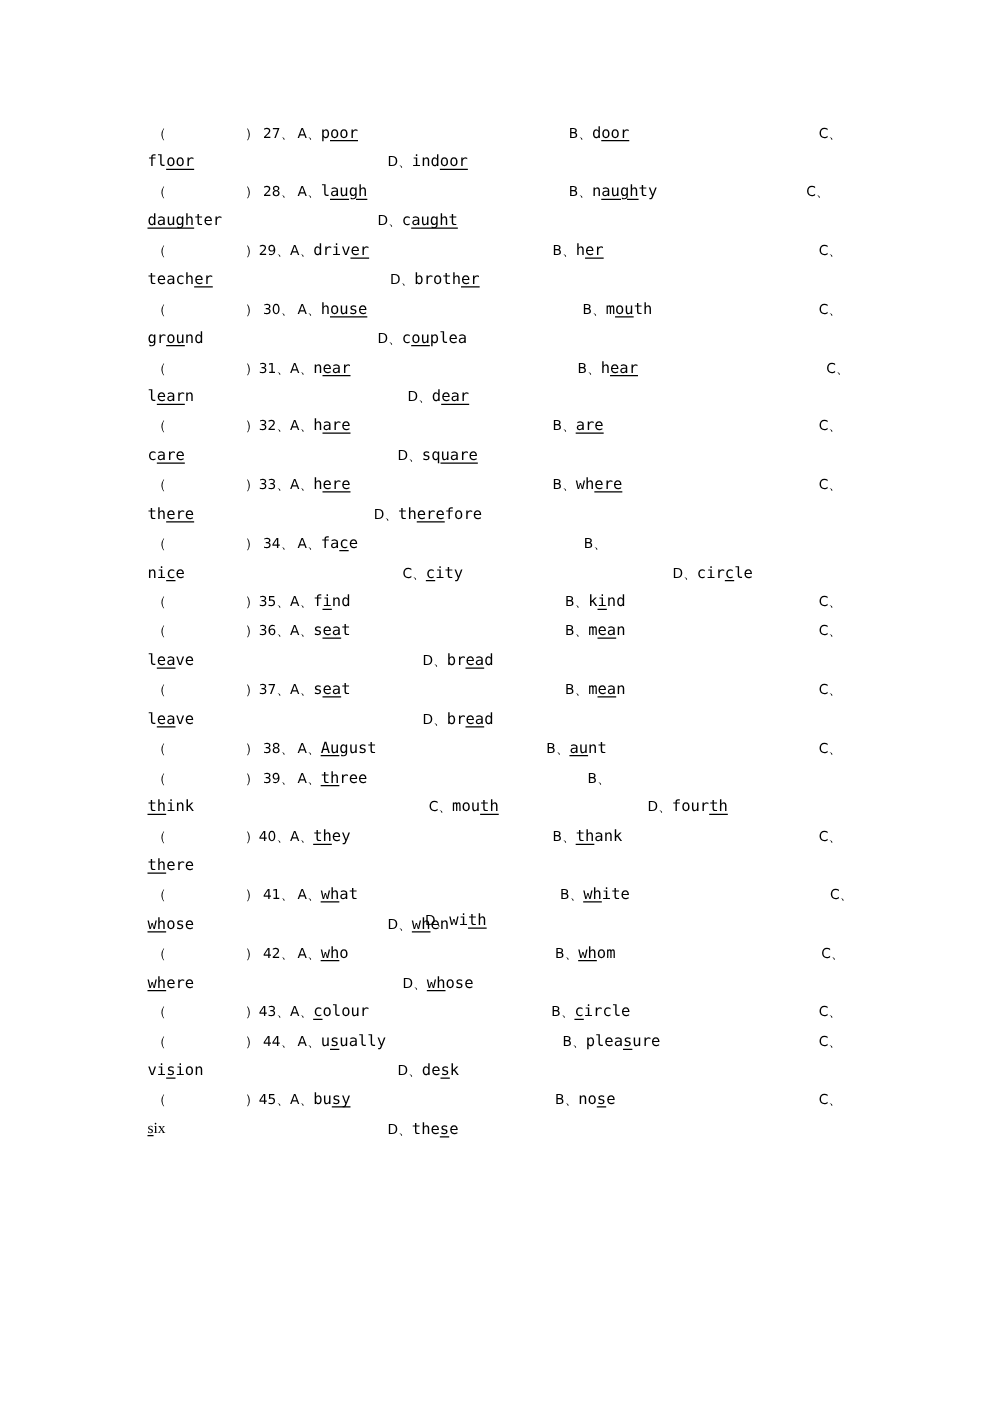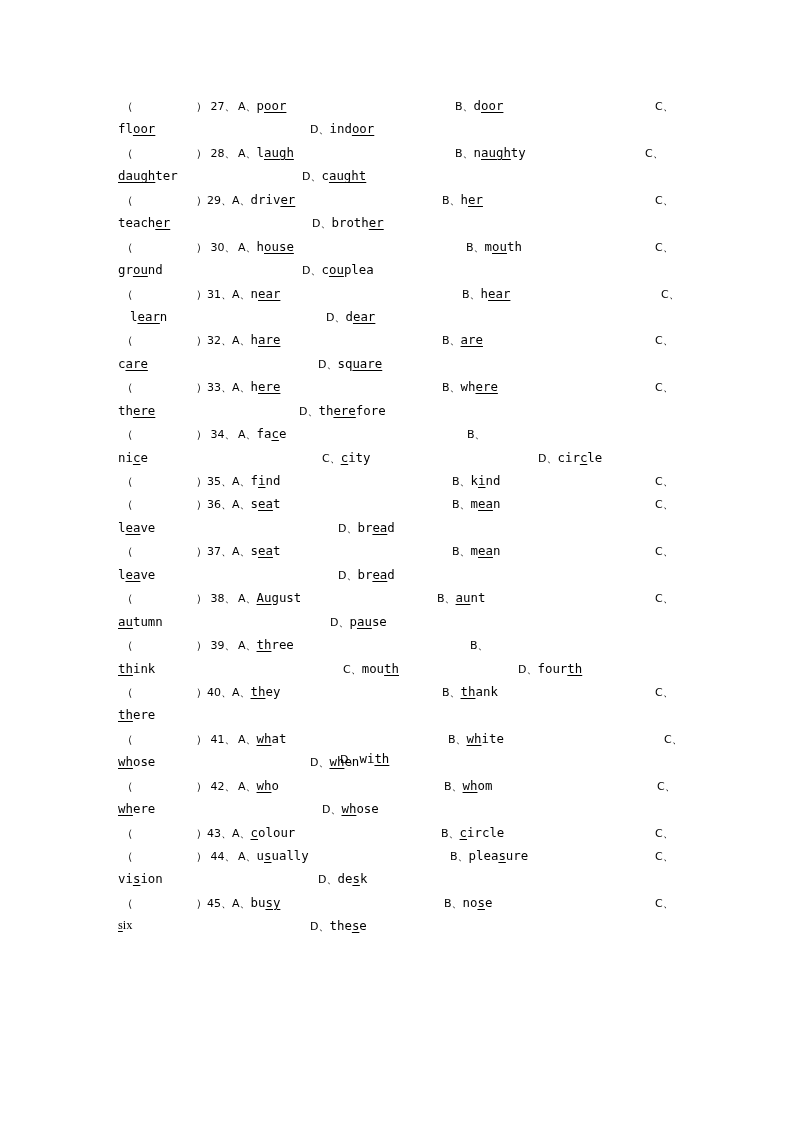--- a/index.html
+++ b/index.html
@@ -74,21 +74,21 @@
       <div class="q-item">
         <div class="q-line"><span class="seg" style="left: 122px;"><span class="cjk">（</span></span><span class="seg" style="left: 196px;"><span class="cjk">）29、</span></span><span class="seg" style="left: 232px;"><span class="cjk">A、</span><span><span>driv</span><span class="u">er</span></span></span><span class="seg" style="left: 442px;"><span class="cjk">B、</span><span><span>h</span><span class="u">er</span></span></span><span class="seg" style="left: 655px;"><span class="cjk">C、</span></span></div>
         <div class="q-line"><span class="seg" style="left: 118px;"><span>teach</span><span class="u">er</span></span><span class="seg" style="left: 312px;"><span class="cjk">D、</span><span><span>broth</span><span class="u">er</span></span></span></div>
       </div>
       <div class="q-item">
         <div class="q-line"><span class="seg" style="left: 122px;"><span class="cjk">（</span></span><span class="seg" style="left: 196px;"><span class="cjk">） 30、</span></span><span class="seg" style="left: 238px;"><span class="cjk">A、</span><span><span>h</span><span class="u">ouse</span></span></span><span class="seg" style="left: 466px;"><span class="cjk">B、</span><span><span>m</span><span class="u">ou</span><span>th</span></span></span><span class="seg" style="left: 655px;"><span class="cjk">C、</span></span></div>
         <div class="q-line"><span class="seg" style="left: 118px;"><span>gr</span><span class="u">ou</span><span>nd</span></span><span class="seg" style="left: 302px;"><span class="cjk">D、</span><span><span>c</span><span class="u">ou</span><span>plea</span></span></span></div>
       </div>
       <div class="q-item">
         <div class="q-line"><span class="seg" style="left: 122px;"><span class="cjk">（</span></span><span class="seg" style="left: 196px;"><span class="cjk">）31、</span></span><span class="seg" style="left: 232px;"><span class="cjk">A、</span><span><span>n</span><span class="u">ear</span></span></span><span class="seg" style="left: 462px;"><span class="cjk">B、</span><span><span>h</span><span class="u">ear</span></span></span><span class="seg" style="left: 661px;"><span class="cjk">C、</span></span></div>
-        <div class="q-line"><span class="seg" style="left: 118px; margin-left: 12px;"><span>l</span><span class="u">ear</span><span>n</span></span><span class="seg" style="left: 326px;"><span class="cjk">D、</span><span><span>d</span><span class="u">ear</span></span></span></div>
+        <div class="q-line"><span class="seg" style="left: 118px;"><span>l</span><span class="u">ear</span><span>n</span></span><span class="seg" style="left: 326px;"><span class="cjk">D、</span><span><span>d</span><span class="u">ear</span></span></span></div>
       </div>
       <div class="q-item">
         <div class="q-line"><span class="seg" style="left: 122px;"><span class="cjk">（</span></span><span class="seg" style="left: 196px;"><span class="cjk">）32、</span></span><span class="seg" style="left: 232px;"><span class="cjk">A、</span><span><span>h</span><span class="u">are</span></span></span><span class="seg" style="left: 442px;"><span class="cjk">B、</span><span><span class="u">are</span></span></span><span class="seg" style="left: 655px;"><span class="cjk">C、</span></span></div>
         <div class="q-line"><span class="seg" style="left: 118px;"><span>c</span><span class="u">are</span></span><span class="seg" style="left: 318px;"><span class="cjk">D、</span><span><span>sq</span><span class="u">uare</span></span></span></div>
       </div>
       <div class="q-item">
         <div class="q-line"><span class="seg" style="left: 122px;"><span class="cjk">（</span></span><span class="seg" style="left: 196px;"><span class="cjk">）33、</span></span><span class="seg" style="left: 232px;"><span class="cjk">A、</span><span><span>h</span><span class="u">ere</span></span></span><span class="seg" style="left: 442px;"><span class="cjk">B、</span><span><span>wh</span><span class="u">ere</span></span></span><span class="seg" style="left: 655px;"><span class="cjk">C、</span></span></div>
         <div class="q-line"><span class="seg" style="left: 118px;"><span>th</span><span class="u">ere</span></span><span class="seg" style="left: 299px;"><span class="cjk">D、</span><span><span>th</span><span class="u">ere</span><span>fore</span></span></span></div>
       </div>
       <div class="q-item">
@@ -101,21 +101,20 @@
       <div class="q-item">
         <div class="q-line"><span class="seg" style="left: 122px;"><span class="cjk">（</span></span><span class="seg" style="left: 196px;"><span class="cjk">）36、</span></span><span class="seg" style="left: 232px;"><span class="cjk">A、</span><span><span>s</span><span class="u">ea</span><span>t</span></span></span><span class="seg" style="left: 452px;"><span class="cjk">B、</span><span><span>m</span><span class="u">ea</span><span>n</span></span></span><span class="seg" style="left: 655px;"><span class="cjk">C、</span></span></div>
         <div class="q-line"><span class="seg" style="left: 118px;"><span>l</span><span class="u">ea</span><span>ve</span></span><span class="seg" style="left: 338px;"><span class="cjk">D、</span><span><span>br</span><span class="u">ea</span><span>d</span></span></span></div>
       </div>
       <div class="q-item">
         <div class="q-line"><span class="seg" style="left: 122px;"><span class="cjk">（</span></span><span class="seg" style="left: 196px;"><span class="cjk">）37、</span></span><span class="seg" style="left: 232px;"><span class="cjk">A、</span><span><span>s</span><span class="u">ea</span><span>t</span></span></span><span class="seg" style="left: 452px;"><span class="cjk">B、</span><span><span>m</span><span class="u">ea</span><span>n</span></span></span><span class="seg" style="left: 655px;"><span class="cjk">C、</span></span></div>
         <div class="q-line"><span class="seg" style="left: 118px;"><span>l</span><span class="u">ea</span><span>ve</span></span><span class="seg" style="left: 338px;"><span class="cjk">D、</span><span><span>br</span><span class="u">ea</span><span>d</span></span></span></div>
       </div>
       <div class="q-item">
         <div class="q-line"><span class="seg" style="left: 122px;"><span class="cjk">（</span></span><span class="seg" style="left: 196px;"><span class="cjk">） 38、</span></span><span class="seg" style="left: 238px;"><span class="cjk">A、</span><span><span class="u">Au</span><span>gust</span></span></span><span class="seg" style="left: 437px;"><span class="cjk">B、</span><span><span class="u">au</span><span>nt</span></span></span><span class="seg" style="left: 655px;"><span class="cjk">C、</span></span></div>
-        <div class="q-line"><span class="seg" style="left: 118px;"><span class="u">au</span><span>tumn</span></span><span class="seg" style="left: 330px;"><span class="cjk">D、</span><span><span>p</span><span class="u">au</span><span>se</span></span></span></div>
       </div>
       <div class="q-item">
         <div class="q-line"><span class="seg" style="left: 122px;"><span class="cjk">（</span></span><span class="seg" style="left: 196px;"><span class="cjk">） 39、</span></span><span class="seg" style="left: 238px;"><span class="cjk">A、</span><span><span class="u">th</span><span>ree</span></span></span><span class="seg" style="left: 470px;"><span class="cjk">B、</span></span></div>
         <div class="q-line"><span class="seg" style="left: 118px;"><span class="u">th</span><span>ink</span></span><span class="seg" style="left: 318px; margin-left: 25px;"><span class="cjk">C、</span><span><span>mou</span><span class="u">th</span></span></span><span class="seg" style="left: 518px;"><span class="cjk">D、</span><span><span>four</span><span class="u">th</span></span></span></div>
       </div>
       <div class="q-item">
         <div class="q-line"><span class="seg" style="left: 122px;"><span class="cjk">（</span></span><span class="seg" style="left: 196px;"><span class="cjk">）40、</span></span><span class="seg" style="left: 232px;"><span class="cjk">A、</span><span><span class="u">th</span><span>ey</span></span></span><span class="seg" style="left: 442px;"><span class="cjk">B、</span><span><span class="u">th</span><span>ank</span></span></span><span class="seg" style="left: 655px;"><span class="cjk">C、</span></span></div>
         <div class="q-line"><span class="seg" style="left: 118px;"><span class="u">th</span><span>ere</span></span><span class="seg" style="left: 340px; margin-top: 44px;"><span class="cjk">D、</span><span><span>wi</span><span class="u">th</span></span></span></div>
       </div>
       <div class="q-item">

